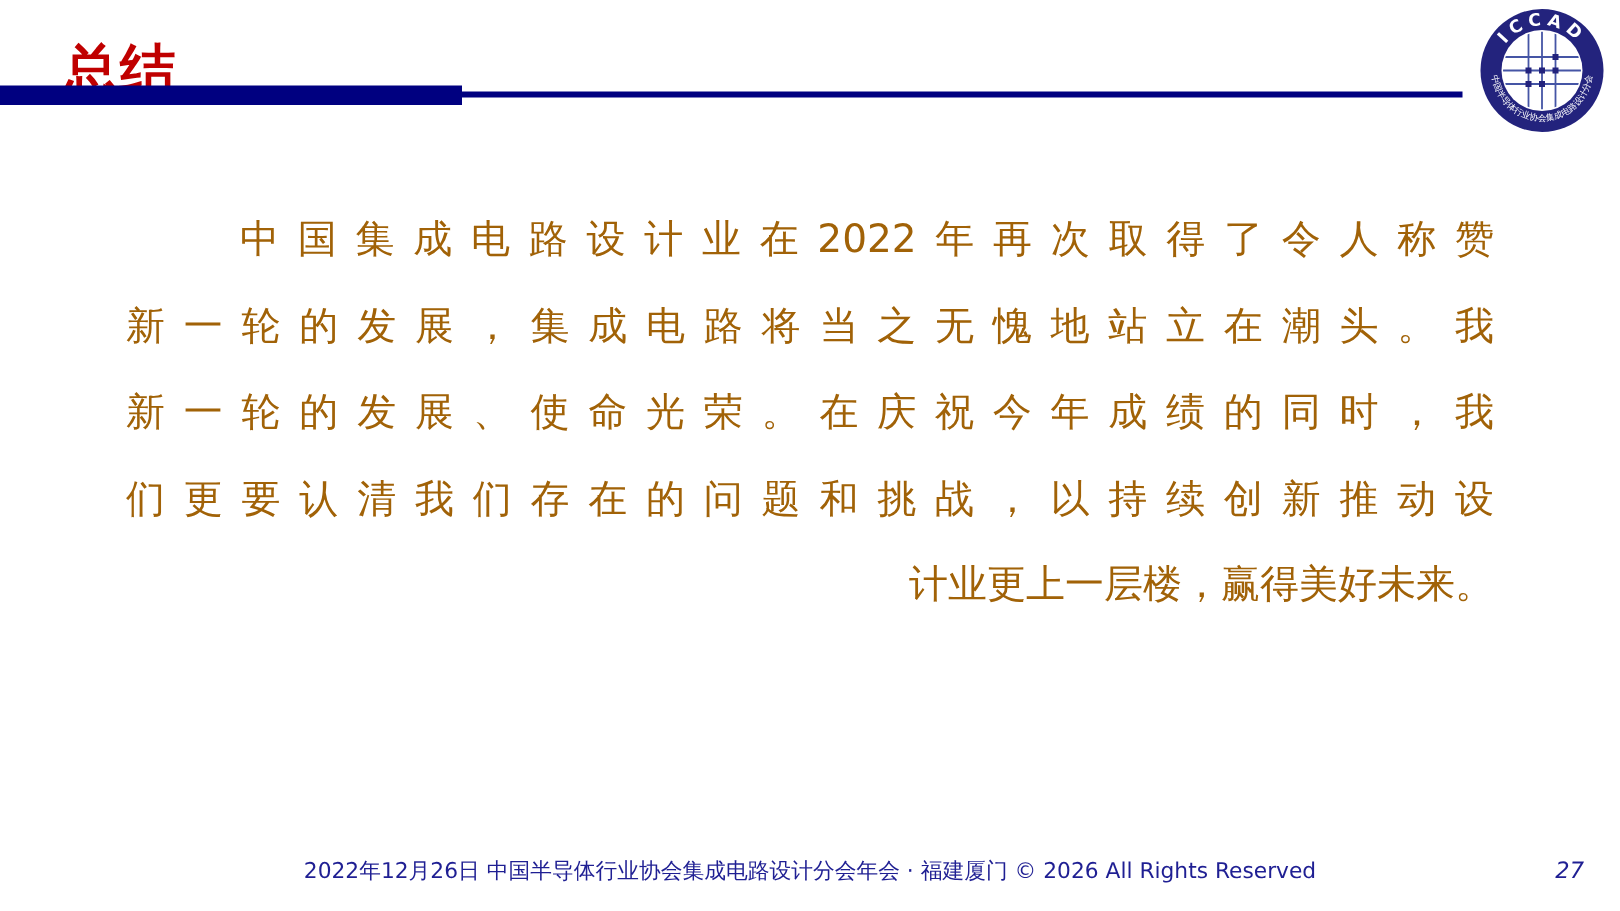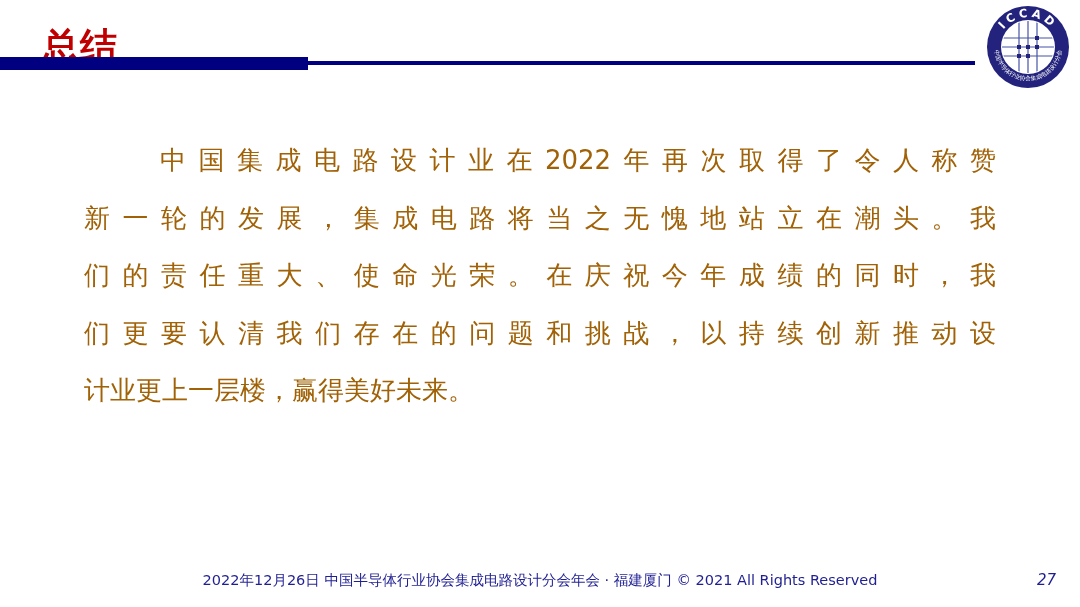--- a/index.html
+++ b/index.html
@@ -54,21 +54,21 @@
     color: #a16207;
     margin-top: 16px;
   }
   .paragraph-line {
     text-align: justify;
     text-align-last: justify;
     white-space: nowrap;
   }
   .paragraph-line.first { text-indent: 76px; }
   .paragraph-line.last {
-    text-align: left;
+    text-align: right;
     text-align-last: auto;
   }
   .footer-text {
     position: absolute;
     left: 0;
     right: 0;
     top: 571px;
     text-align: center;
     font-size: 14.5px;
     color: #1F1F93;
@@ -124,21 +124,21 @@
       <textPath href="#arcTop" startOffset="50%" text-anchor="middle">ICCAD</textPath>
     </text>
     <text font-size="5.8" fill="#ffffff" font-family="DejaVu Sans, Liberation Sans, sans-serif">
       <textPath href="#arcBottom" startOffset="50%" text-anchor="middle">中国半导体行业协会集成电路设计分会</textPath>
     </text>
   </svg>
 
   <div class="body-paragraph">
     <div class="paragraph-line first">中国集成电路设计业在2022年再次取得了令人称赞</div>
     <div class="paragraph-line">新一轮的发展，集成电路将当之无愧地站立在潮头。我</div>
-    <div class="paragraph-line">们的责任重大、使命光荣。在庆祝今年成绩的同时，我</div>
+    <div class="paragraph-line">新一轮的发展、使命光荣。在庆祝今年成绩的同时，我</div>
     <div class="paragraph-line">们更要认清我们存在的问题和挑战，以持续创新推动设</div>
     <div class="paragraph-line last">计业更上一层楼，赢得美好未来。</div>
   </div>
 
-  <div class="footer-text">2022年12月26日 中国半导体行业协会集成电路设计分会年会 · 福建厦门 © 2021 All Rights Reserved</div>
+  <div class="footer-text">2022年12月26日 中国半导体行业协会集成电路设计分会年会 · 福建厦门 © 2026 All Rights Reserved</div>
   <div class="page-number">27</div>
 
 </div>
 
 </body></html>

